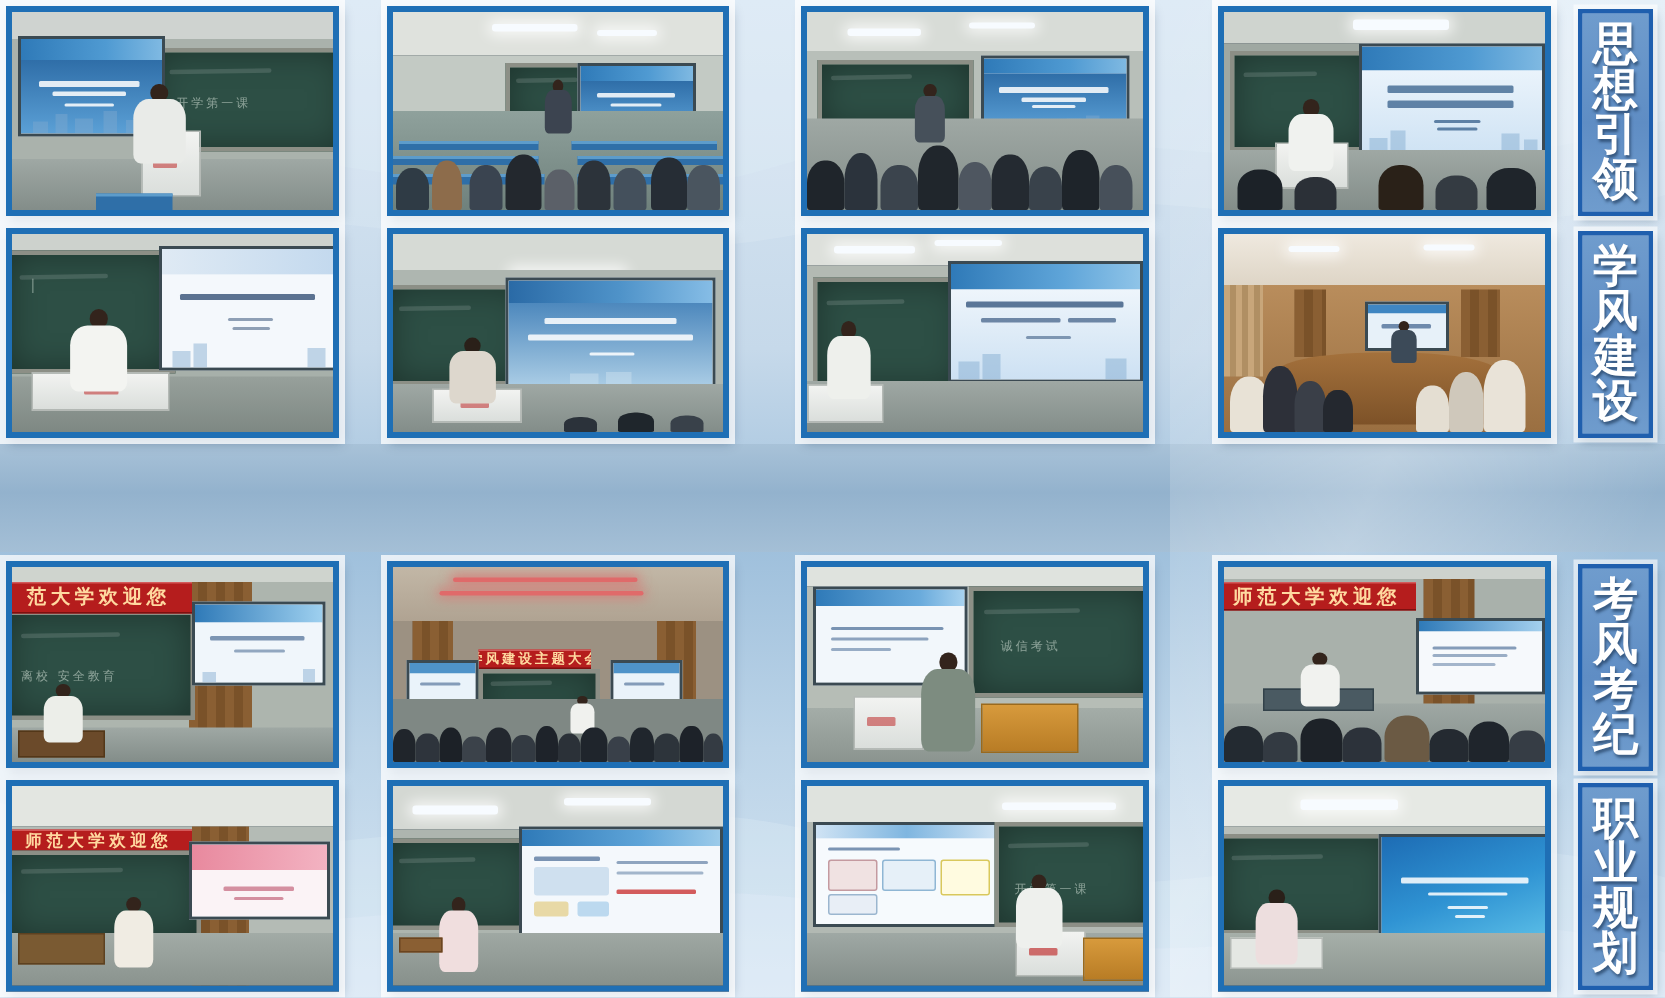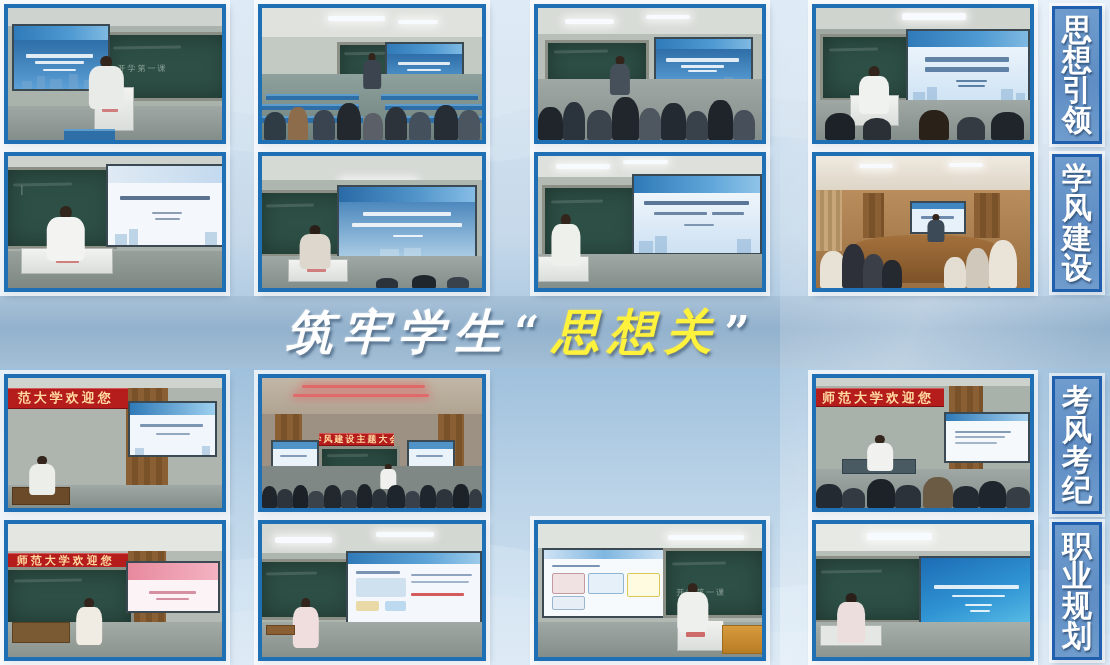--- a/index.html
+++ b/index.html
@@ -427,20 +427,23 @@
         </div>
       </div>
     </div>
 
     <div class="cell" style="left:4px;top:374px;width:222px;height:138px;">
       <div class="photo">
         <div class="scene">
           <div class="ceiling" style="height:8%;background:#cfd4ce;"></div>
           <div class="wall" style="top:8%;bottom:0;background:#adb5ae;"></div>
           <div class="woodwall" style="left:55%;top:8%;width:20%;height:92%;"></div>
+          <div class="board dark" style="left:-2%;top:22%;width:56%;height:52%;">
+            <div class="chalk" style="left:6%;top:52%;">离校 安全教育</div>
+          </div>
           <div class="banner-red" style="left:-2%;top:8%;width:58%;height:14%;font-size:13px;">范大学欢迎您</div>
           <div class="screen" style="left:56%;top:18%;width:40%;height:40%;">
             <div class="sl-top" style="background:linear-gradient(90deg,#2f7ab8,#9ed0ef)"></div>
             <div class="sl-body" style="background:#f0f6fb"></div>
             <div class="sl-line" style="left:12%;top:40%;width:74%;height:3px;background:rgba(30,70,120,.55)"></div>
             <div class="sl-line" style="left:30%;top:56%;width:40%;height:2px;background:rgba(30,70,120,.45)"></div>
             <div class="sl-city">
                 <i style="left:6%;width:10%;height:44%"></i>
                 <i style="left:84%;width:10%;height:52%"></i>
               </div>
@@ -494,20 +497,47 @@
             <i style="left:65%;width:7%;height:44%;background:#394049"></i>
             <i style="left:72%;width:7%;height:60%;background:#20262d"></i>
             <i style="left:79%;width:8%;height:48%;background:#2d343b"></i>
             <i style="left:87%;width:7%;height:62%;background:#1d2229"></i>
             <i style="left:94%;width:6%;height:50%;background:#343b43"></i>
           </div>
         </div>
       </div>
     </div>
 
+    <div class="cell" style="left:534px;top:374px;width:232px;height:138px;">
+      <div class="photo">
+        <div class="scene">
+          <div class="ceiling" style="height:10%;background:#dfe3de;"></div>
+          <div class="wall" style="top:10%;bottom:0;background:#b6bdb6;"></div>
+          <div class="screen" style="left:2%;top:10%;width:44%;height:48%;">
+            <div class="sl-top" style="background:linear-gradient(90deg,#2f7ab8 0%,#6aabdc 70%,#a8d2ef 100%);height:18%"></div>
+            <div class="sl-body" style="top:18%;background:#f2f7fb"></div>
+            <div class="sl-line" style="left:10%;top:40%;width:76%;height:2px;background:rgba(40,80,130,.6)"></div>
+            <div class="sl-line" style="left:10%;top:52%;width:66%;height:2px;background:rgba(40,80,130,.5)"></div>
+            <div class="sl-line" style="left:10%;top:62%;width:40%;height:2px;background:rgba(40,80,130,.45)"></div>
+          </div>
+          <div class="board dark" style="left:48%;top:10%;width:52%;height:52%;">
+            <div class="chalk" style="left:16%;top:46%;">诚信考试</div>
+          </div>
+          <div class="floor" style="height:28%;background:linear-gradient(180deg,#a4ada8 0%,#8b948f 100%);"></div>
+          <div class="podium" style="left:14%;top:66%;width:20%;height:26%;">
+              <div class="logo"></div>
+            </div>
+          <div class="podium wood" style="left:52%;top:70%;width:28%;height:24%;"></div>
+          <div class="person" style="left:34%;top:44%;width:16%;height:50%;">
+            <div class="head" style="width:32%;height:19%"></div>
+            <div class="body" style="top:16%;width:100%;height:86%;background:#7d8c80"></div>
+          </div>
+        </div>
+      </div>
+    </div>
 
     <div class="cell" style="left:812px;top:374px;width:222px;height:138px;">
       <div class="photo">
         <div class="scene">
           <div class="ceiling" style="height:6%;background:#cdd2cd;"></div>
           <div class="wall" style="top:6%;bottom:0;background:#a9b1ab;"></div>
           <div class="woodwall" style="left:62%;top:6%;width:16%;height:94%;"></div>
           <div class="banner-red" style="left:-2%;top:8%;width:62%;height:13%;font-size:13px;">师范大学欢迎您</div>
           <div class="screen" style="left:60%;top:26%;width:38%;height:36%;">
             <div class="sl-top" style="background:linear-gradient(90deg,#2f7ab8,#a4d0ee);height:16%"></div>
@@ -640,26 +670,20 @@
           <div class="person" style="left:10%;top:52%;width:13%;height:36%;">
             <div class="head" style="width:38%;height:22%;background:#2a2019"></div>
             <div class="body" style="top:18%;width:100%;height:86%;background:#eddede"></div>
           </div>
         </div>
       </div>
     </div>
 
   </div>
 
-  <div class="headline">
-    <span class="w">筑牢学生</span>
-    <span class="q">“</span>
-    <span class="y">思想关</span>
-    <span class="q">”</span>
-  </div>
 
   <div class="tags">
     <div class="tag" style="top:6px;height:138px;">
       <span>思</span>
       <span>想</span>
       <span>引</span>
       <span>领</span>
     </div>
     <div class="tag" style="top:154px;height:138px;">
       <span>学</span>

